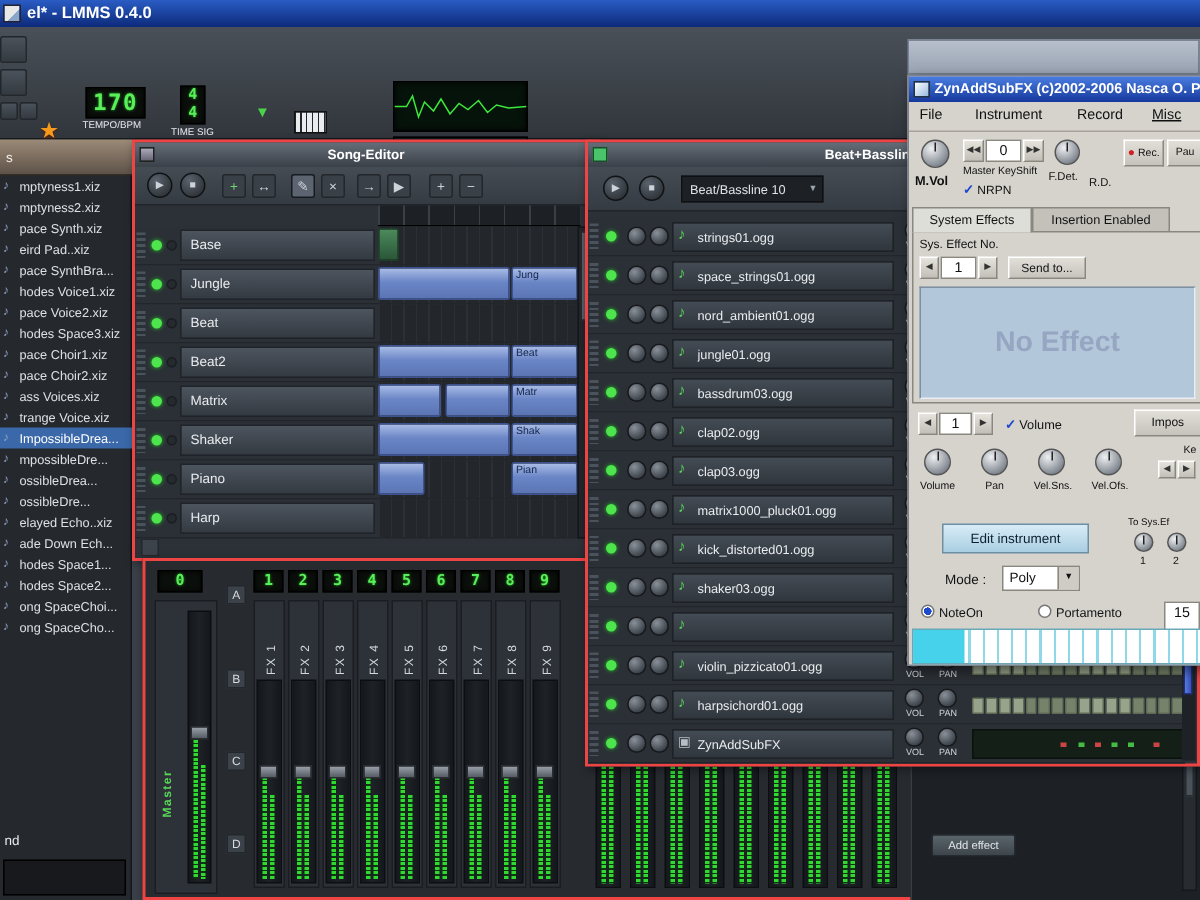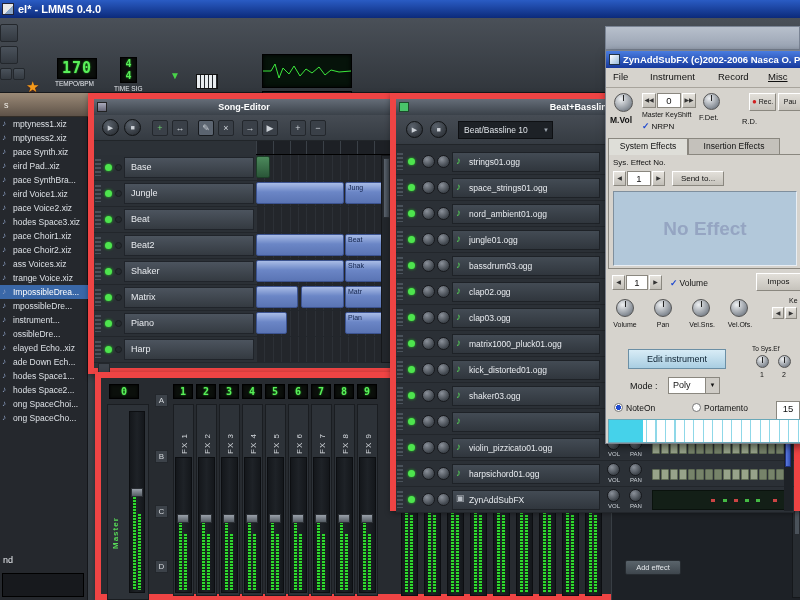--- a/index.html
+++ b/index.html
@@ -35,21 +35,21 @@
   #sb-list{position:absolute;left:0;top:24px;width:88px;}
   .sb-item{position:relative;height:14px;line-height:14px;}
   .sb-item.sel{background:#3a68a8;}
   .sb-ico{position:absolute;left:2px;top:0;font-size:8px;color:#8fa3c8;}
   .sb-label{position:absolute;left:13px;top:0;font-size:8.5px;color:#dde1e6;white-space:nowrap;}
   .sb-item.sel .sb-label{color:#fff;}
   #sb-footer-label{position:absolute;left:3px;top:462px;font-size:9px;color:#e8ebef;}
   #sb-footer-box{position:absolute;left:2px;top:480px;width:82px;height:24px;background:#17191d;border:1px solid #000;}
 
   
-  .window{position:absolute;background:#2c3137;border:6px solid #ef4444;box-shadow:1px 2px 6px rgba(0,0,0,.45);}
+  .window{position:absolute;background:#2c3137;border:2px solid #ef4444;box-shadow:1px 2px 6px rgba(0,0,0,.45);}
   .wtitle{position:absolute;left:0;top:0;right:0;height:16px;background:linear-gradient(#656d78,#3a4149);color:#fff;font-size:9px;font-weight:bold;text-align:center;line-height:16px;}
   .wicon{position:absolute;left:3px;top:3px;width:10px;height:10px;}
   .wicon.sg{background:linear-gradient(#aab,#667);border:1px solid #222;}
   .wicon.bb{background:#49c46a;border:1px solid #1c4a2a;}
   .round-btn{position:absolute;top:4px;width:17px;height:17px;border-radius:50%;background:radial-gradient(circle at 35% 30%,#5a626c,#23272c);border:1px solid #101214;color:#cdd2d8;font-size:7px;text-align:center;line-height:16px;}
   .sq-btn{position:absolute;top:5px;width:16px;height:16px;background:#3a4048;border:1px solid #23272c;border-radius:2px;font-size:9px;text-align:center;line-height:14px;color:#cdd2d8;}
   .sq-btn.active{background:#5b6470;border-color:#171a1e;}
   .grip{position:absolute;left:1px;top:4px;width:6px;bottom:4px;background:repeating-linear-gradient(#4a525b 0 2px,transparent 2px 4px);}
   .led{position:absolute;border-radius:50%;width:7px;height:7px;}
   .led.on{background:#4ee44e;box-shadow:0 0 3px #2c2;}
@@ -144,21 +144,21 @@
   #mvol-knob{left:8px;top:42px;width:19px;height:19px;}
   #mvol-label{position:absolute;left:4px;top:64px;font-size:8.5px;font-weight:bold;}
   #ks-ll{left:36px;top:42px;width:14px;height:15px;}
   #ks-box{left:51px;top:42px;width:24px;height:15px;}
   #ks-rr{left:76px;top:42px;width:14px;height:15px;}
   #ks-label{position:absolute;left:36px;top:60px;font-size:7px;}
   #nrpn{position:absolute;left:36px;top:70px;font-size:8px;}
   .bluecheck{color:#1f49cf;font-weight:bold;font-size:9px;margin-right:2px;}
   #fdet-knob{left:97px;top:42px;width:17px;height:17px;}
   #fdet-label{position:absolute;left:93px;top:62px;font-size:7.5px;}
-  #rd-label{position:absolute;left:136px;top:66px;font-size:7.5px;}
+  #rd-label{position:absolute;left:120px;top:66px;font-size:7.5px;}
   #rec-btn{left:143px;top:42px;width:27px;height:18px;font-size:7px;line-height:16px;}
   #rec-btn .dot{color:#d02020;font-size:8px;}
   #pause-btn{left:172px;top:42px;width:24px;height:18px;font-size:7px;line-height:16px;}
   .ztab{position:absolute;top:87px;height:17px;border:1px solid #8a877f;border-bottom:none;font-size:8.5px;line-height:15px;text-align:center;color:#111;}
   #tab-system{left:2px;width:80px;background:#deded8;z-index:2;}
   #tab-insertion{left:82px;width:92px;background:#c4c1bb;}
   #zyn-fxpanel{position:absolute;left:2px;top:103px;width:193px;height:115px;background:#d6d3cd;border:1px solid #8a877f;}
   #sysfx-label{position:absolute;left:4px;top:3px;font-size:8px;}
   #se-l{left:4px;top:16px;width:13px;height:15px;}
   #se-box{left:18px;top:16px;width:24px;height:15px;}
@@ -258,21 +258,21 @@
         <div class="sb-item">
           <div class="sb-ico">♪</div>
           <div class="sb-label">eird Pad..xiz</div>
         </div>
         <div class="sb-item">
           <div class="sb-ico">♪</div>
           <div class="sb-label">pace SynthBra...</div>
         </div>
         <div class="sb-item">
           <div class="sb-ico">♪</div>
-          <div class="sb-label">eird Voice1.xiz</div>
+          <div class="sb-label">hodes Voice1.xiz</div>
         </div>
         <div class="sb-item">
           <div class="sb-ico">♪</div>
           <div class="sb-label">pace Voice2.xiz</div>
         </div>
         <div class="sb-item">
           <div class="sb-ico">♪</div>
           <div class="sb-label">hodes Space3.xiz</div>
         </div>
         <div class="sb-item">
@@ -294,21 +294,21 @@
         <div class="sb-item sel">
           <div class="sb-ico">♪</div>
           <div class="sb-label">ImpossibleDrea...</div>
         </div>
         <div class="sb-item">
           <div class="sb-ico">♪</div>
           <div class="sb-label">mpossibleDre...</div>
         </div>
         <div class="sb-item">
           <div class="sb-ico">♪</div>
-          <div class="sb-label">instrument...</div>
+          <div class="sb-label">ossibleDrea...</div>
         </div>
         <div class="sb-item">
           <div class="sb-ico">♪</div>
           <div class="sb-label">ossibleDre...</div>
         </div>
         <div class="sb-item">
           <div class="sb-ico">♪</div>
           <div class="sb-label">elayed Echo..xiz</div>
         </div>
         <div class="sb-item">
@@ -388,35 +388,35 @@
           <div class="sname">Beat2</div>
           <div class="stl">
             <div class="seg blue" style="left: 0px; width: 88px;"></div>
             <div class="seg blue" style="left: 89px; width: 44px;">Beat</div>
           </div>
         </div>
         <div class="strack">
           <div class="grip"></div>
           <div class="led on m"></div>
           <div class="led off s"></div>
-          <div class="sname">Shaker</div>
-          <div class="stl">
-            <div class="seg blue" style="left: 0px; width: 88px;"></div>
-            <div class="seg blue" style="left: 89px; width: 44px;">Shak</div>
-          </div>
-        </div>
-        <div class="strack">
-          <div class="grip"></div>
-          <div class="led on m"></div>
-          <div class="led off s"></div>
           <div class="sname">Matrix</div>
           <div class="stl">
             <div class="seg blue" style="left: 0px; width: 42px;"></div>
             <div class="seg blue" style="left: 45px; width: 43px;"></div>
             <div class="seg blue" style="left: 89px; width: 44px;">Matr</div>
+          </div>
+        </div>
+        <div class="strack">
+          <div class="grip"></div>
+          <div class="led on m"></div>
+          <div class="led off s"></div>
+          <div class="sname">Shaker</div>
+          <div class="stl">
+            <div class="seg blue" style="left: 0px; width: 88px;"></div>
+            <div class="seg blue" style="left: 89px; width: 44px;">Shak</div>
           </div>
         </div>
         <div class="strack">
           <div class="grip"></div>
           <div class="led on m"></div>
           <div class="led off s"></div>
           <div class="sname">Piano</div>
           <div class="stl">
             <div class="seg blue" style="left: 0px; width: 31px;"></div>
             <div class="seg blue" style="left: 89px; width: 44px;">Pian</div>
@@ -1144,21 +1144,21 @@
     </div>
     <div id="fdet-knob" class="zknob"></div>
     <div id="fdet-label">F.Det.</div>
     <div id="rd-label">R.D.</div>
     <div id="rec-btn" class="zbtn">
       <span class="dot">●</span> <span>Rec.</span>
     </div>
     <div id="pause-btn" class="zbtn">Pau</div>
 
     <div id="tab-system" class="ztab">System Effects</div>
-    <div id="tab-insertion" class="ztab">Insertion Effects</div>
+    <div id="tab-insertion" class="ztab">Insertion Enabled</div>
 
     <div id="zyn-fxpanel">
       <div id="sysfx-label">Sys. Effect No.</div>
       <div id="se-l" class="sp-btn">◀</div>
       <div id="se-box" class="zbox">1</div>
       <div id="se-r" class="sp-btn">▶</div>
       <div id="sendto-btn" class="zbtn">Send to...</div>
       <div id="noeffect-box">
         <div id="noeffect-text">No Effect</div>
       </div>

